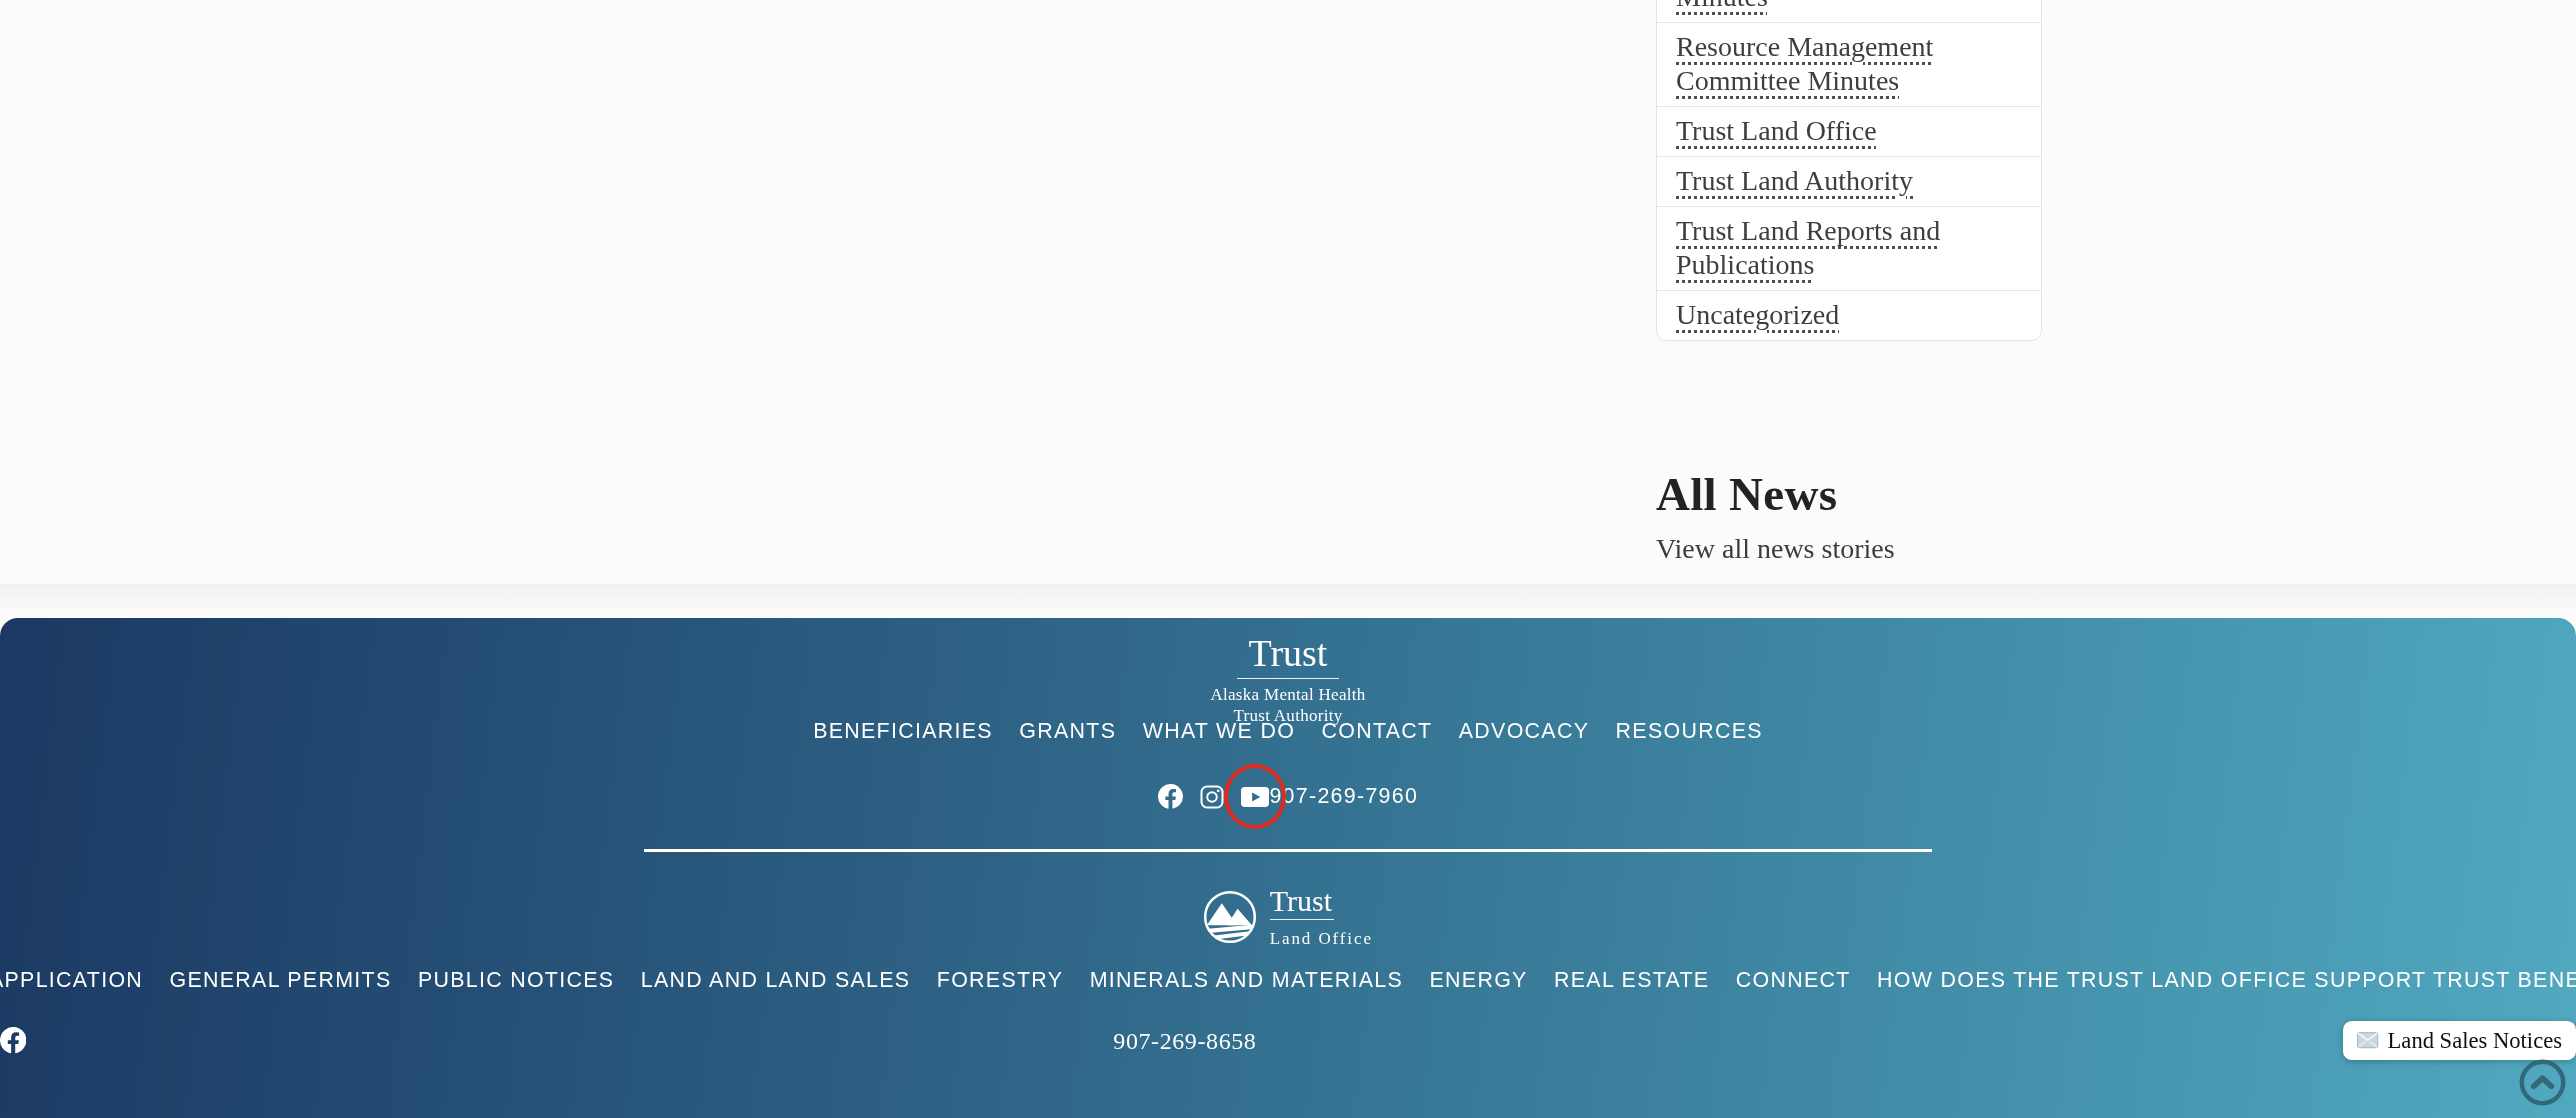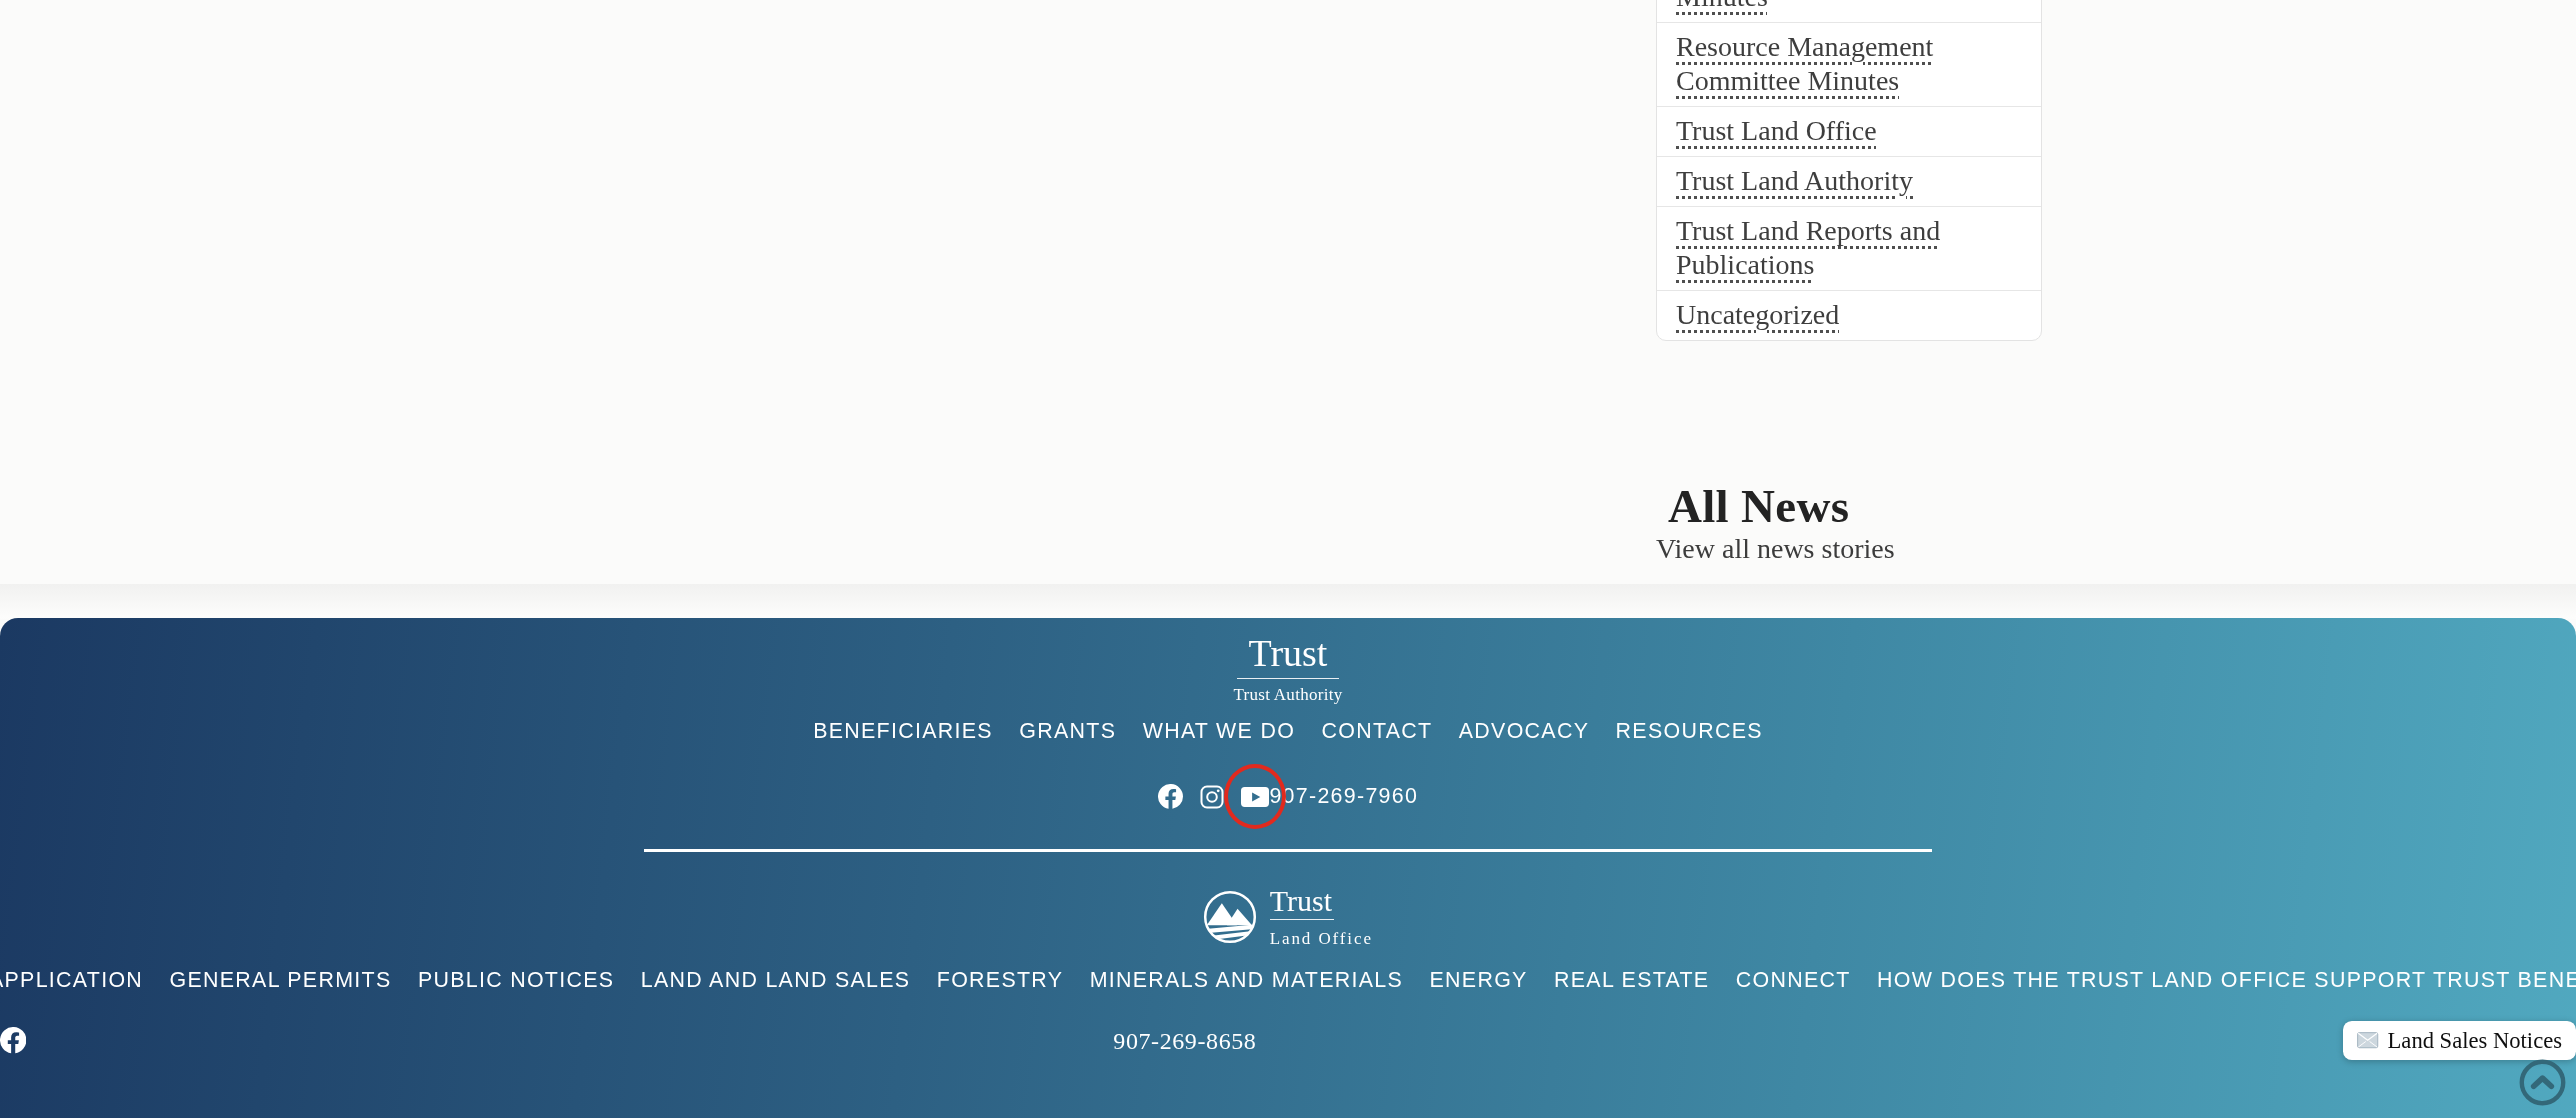--- a/index.html
+++ b/index.html
@@ -23,21 +23,21 @@
   .cat-row.partial{border-top:none;padding:14px 19px 7.5px;}
   .cat-link{
     font:400 28px/34px "Liberation Serif","DejaVu Serif",serif;
     color:#3e3e3e;
     text-decoration:underline dotted 2.5px;
     text-decoration-color:#4f4f4f;
     text-underline-offset:6.3px;
   }
 
   .all-news{
-    position:absolute;left:1656px;top:467px;margin:12px;
+    position:absolute;left:1656px;top:467px;margin:0;
     font:700 47px/54px "Liberation Serif","DejaVu Serif",serif;
     color:#232323;letter-spacing:0.3px;
   }
   .view-all{
     position:absolute;left:1656px;top:532px;
     font:400 28px/34px "Liberation Serif","DejaVu Serif",serif;
     color:#3c3c3c;text-decoration:none;
   }
 
   
@@ -144,20 +144,21 @@
 
   <h2 class="all-news">All News</h2>
   <a href="#" class="view-all">View all news stories</a>
 
   <footer>
 
     <div class="amhta-logo">
       <div class="wordmark">Trust</div>
       <div class="wordmark-rule"></div>
       <div class="tagline">
+        <div>Alaska Mental Health</div>
         <div>Trust Authority</div>
       </div>
     </div>
 
     <nav class="nav-row nav1">
 
         <a href="#" class="fnav">BENEFICIARIES</a>
 
         <a href="#" class="fnav">GRANTS</a>
 

